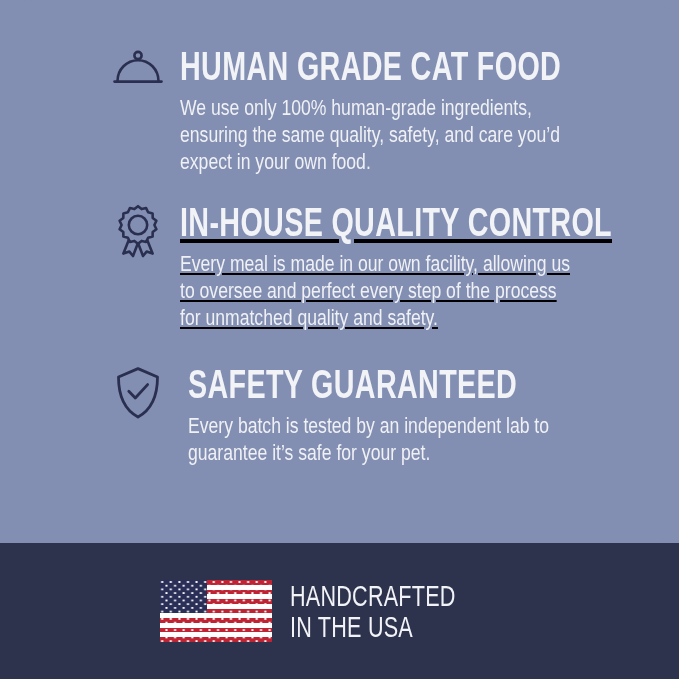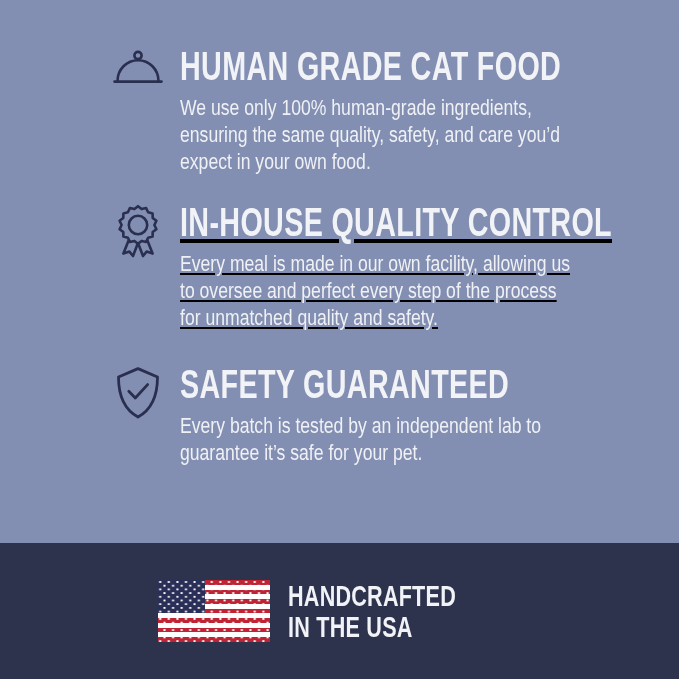--- a/index.html
+++ b/index.html
@@ -31,21 +31,21 @@
 
   .feature {
     position: absolute;
     left: 108px;
     width: 480px;
     display: flex;
     align-items: flex-start;
   }
   .feature-1 { top: 44px; }
   .feature-2 { top: 200px; text-decoration: underline; }
-  .feature-3 { top: 362px; }
+  .feature-3 { top: 362px; gap: 8px; }
 
   .feature-icon {
     flex: 0 0 auto;
     width: 60px;
     height: 58px;
     margin-right: 12px;
     display: flex;
     align-items: flex-start;
     justify-content: center;
     padding-top: 4px;
@@ -134,21 +134,21 @@
     inset: 0;
     background-image:
       radial-gradient(circle at 50% 50%, #ffffff 0.95px, rgba(255,255,255,0) 1.2px),
       radial-gradient(circle at 50% 50%, #ffffff 0.95px, rgba(255,255,255,0) 1.2px);
     background-size: 8.6px 7.4px, 8.6px 7.4px;
     background-position: 2.2px 2.0px, 6.5px 5.7px;
   }
 
   .usa-text {
     font-family: "Liberation Sans Narrow", "Liberation Sans", sans-serif;
-    font-weight: bold;
+    font-weight: normal;
     color: #F2F3F7;
     font-size: 30px;
     line-height: 31px;
     letter-spacing: 0.3px;
   }
   .usa-line {
     transform: scaleX(0.72);
     transform-origin: left center;
     white-space: nowrap;
   }

